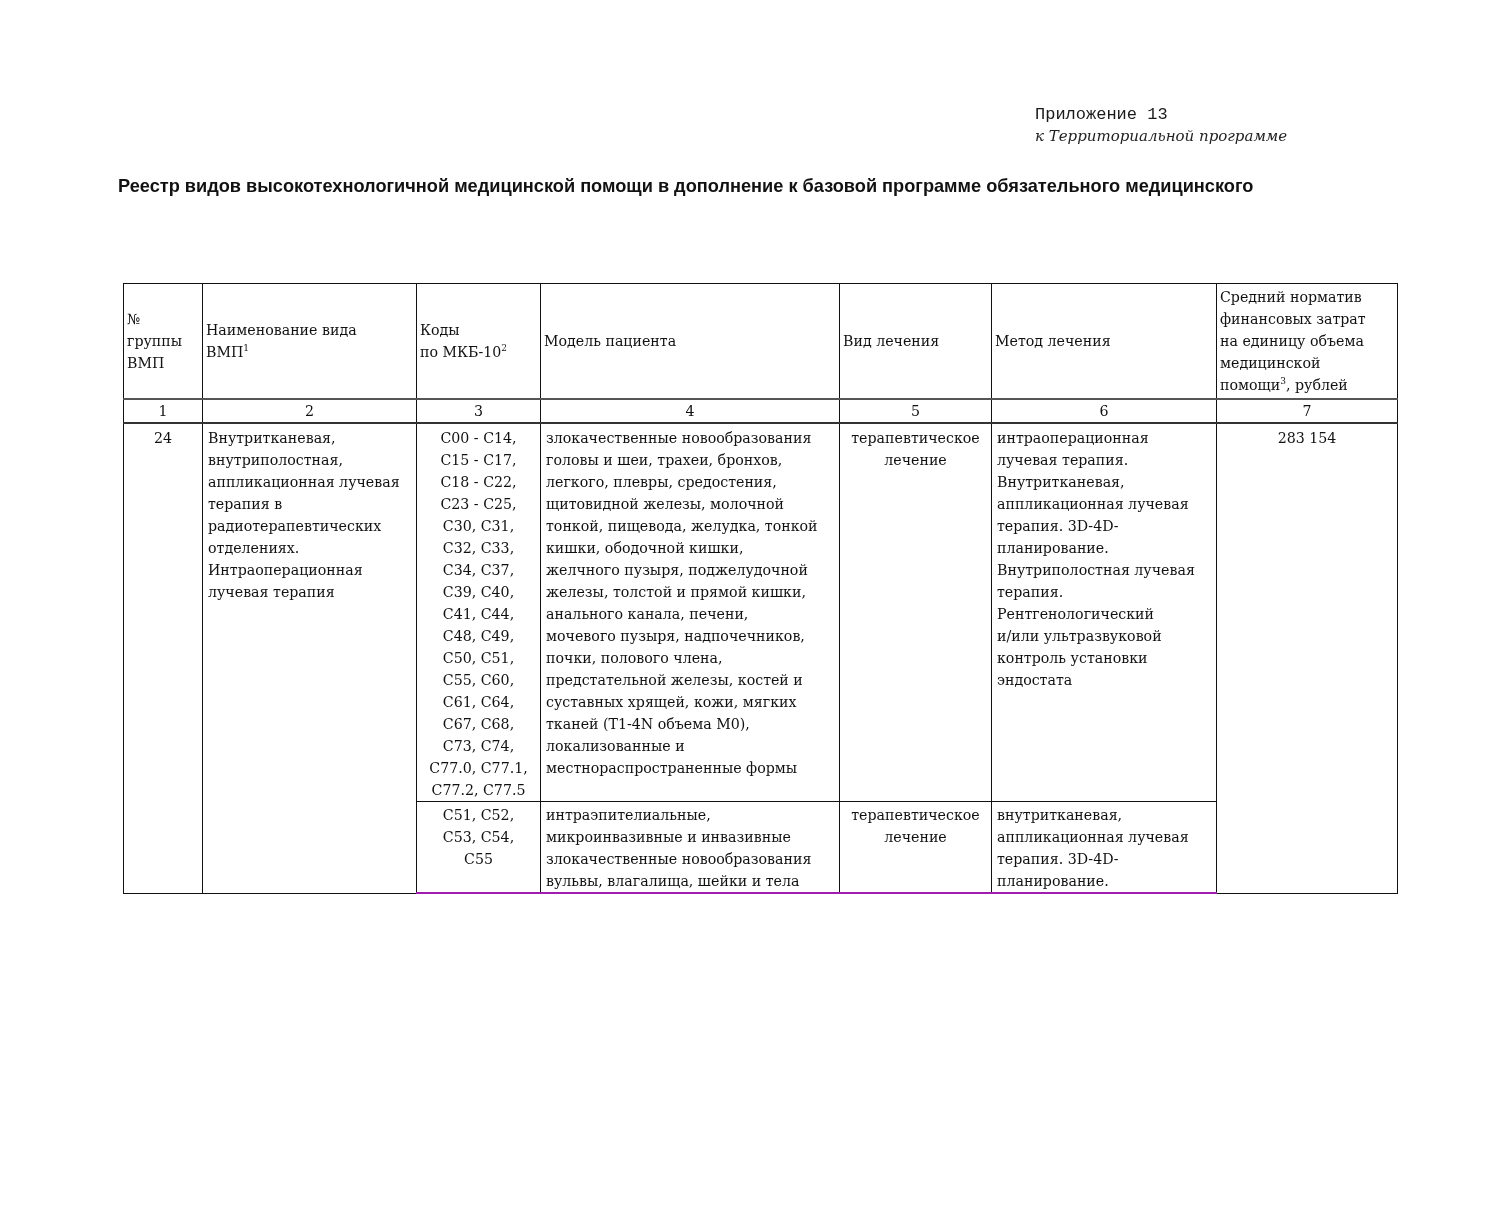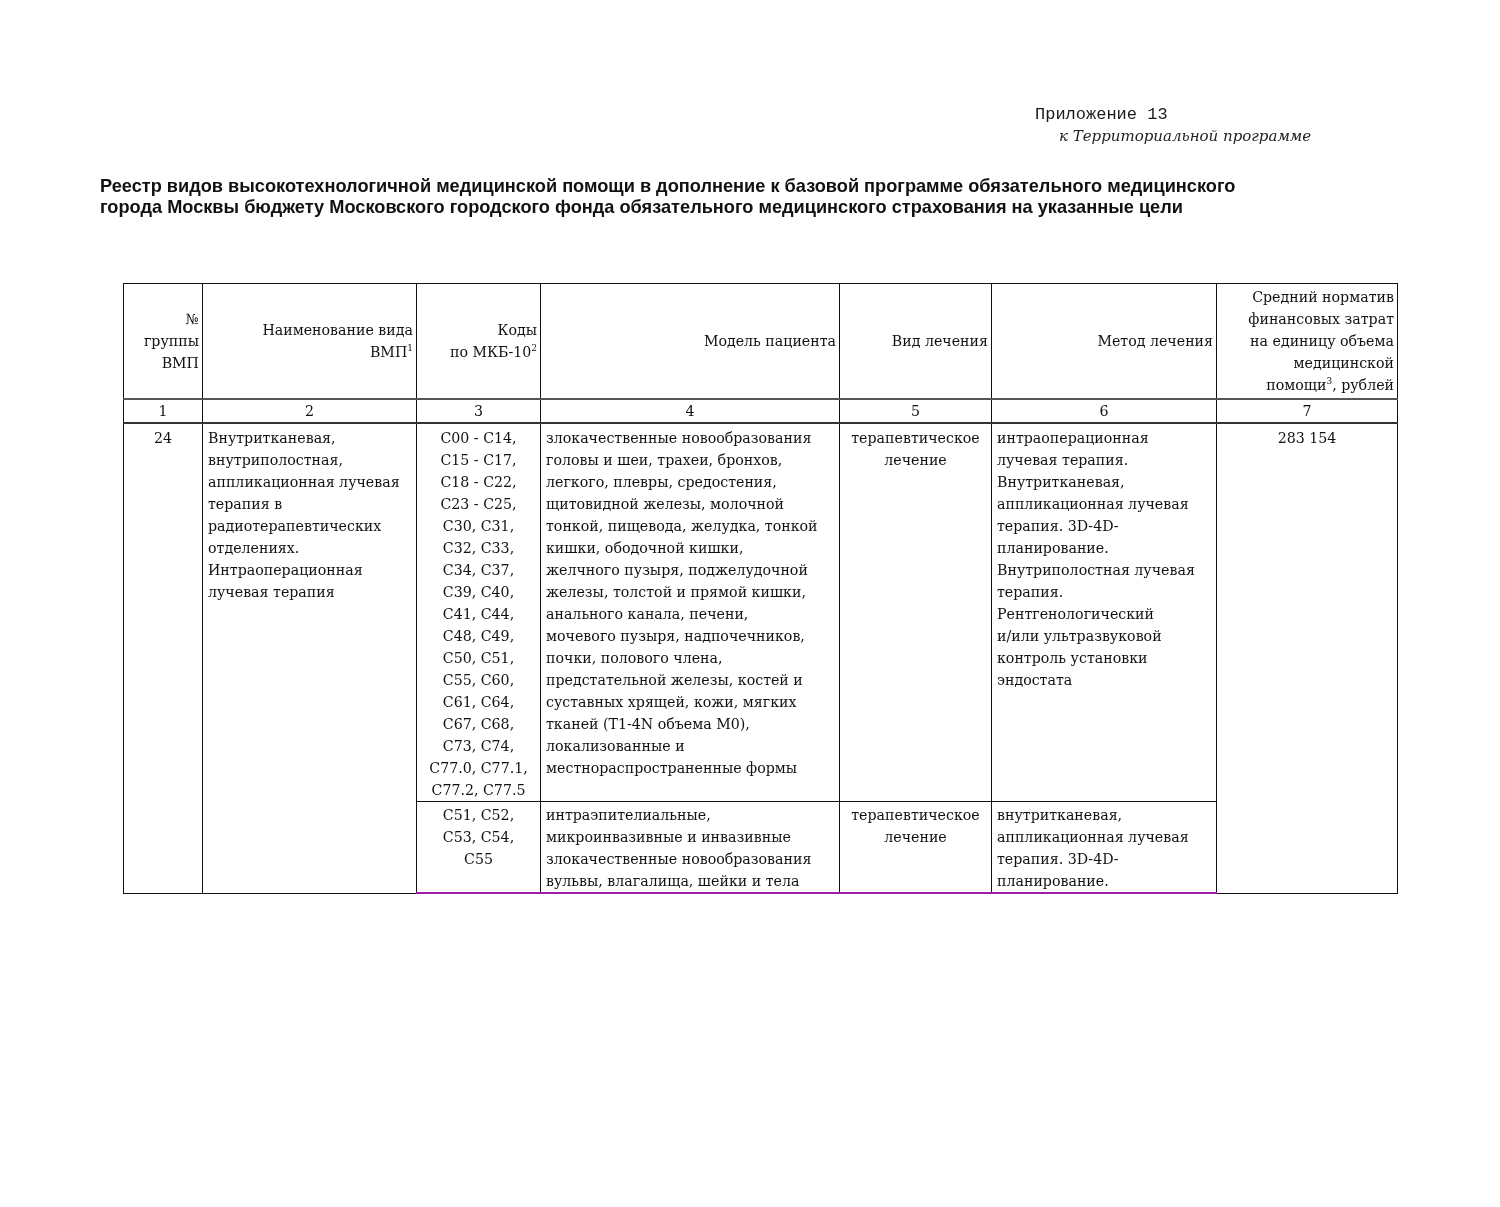--- a/index.html
+++ b/index.html
@@ -1,46 +1,45 @@
 <!DOCTYPE html>
 <html><head>
   <meta charset="utf-8">
   <style>
     html, body { margin: 0; padding: 0; background: #ffffff; }
     body { width: 1500px; height: 1207px; position: relative; overflow: hidden; color: #111; }
     .appendix { position: absolute; left: 1035px; top: 104px; }
     .appendix-title { font-family: Liberation Mono, monospace; font-size: 17px; color: #1a1a1a; line-height: 22px; }
-    .appendix-sub { font-family: "DejaVu Serif", serif; font-style: italic; font-size: 15px; color: #222; line-height: 20px; margin-left: 24px; }
-    .doc-title { position: absolute; left: 100px; top: 176px; width: 1300px;
+    .appendix-sub { font-family: "DejaVu Serif", serif; font-style: italic; font-size: 15px; color: #222; line-height: 20px; }
+    .doc-title { position: absolute; left: 118px; top: 176px; width: 1300px;
       font-family: "Liberation Sans", sans-serif; font-weight: bold; font-size: 18.2px; line-height: 21px; color: #111; }
     .doc-title div { white-space: nowrap; }
     table.reg { position: absolute; left: 123px; top: 283px; width: 1274px; border-collapse: collapse;
       font-family: "DejaVu Serif", serif; font-size: 14.2px; color: #111; table-layout: fixed; }
     table.reg td, table.reg th { border: 1.5px solid #111; vertical-align: top; padding: 0 5px; font-weight: normal; }
-    table.reg th { vertical-align: middle; text-align: right; line-height: 22px; height: 114px; padding: 0 3px; }
+    table.reg th { vertical-align: middle; text-align: left; line-height: 22px; height: 114px; padding: 0 3px; }
     table.reg tr.nums td { text-align: center; height: 22px; line-height: 22px; vertical-align: middle; border-top: 2.5px solid #555; border-bottom: 2.5px solid #333; }
     table.reg td { line-height: 22px; }
     .cell-lines div { white-space: nowrap; }
     .center { text-align: center; }
     sup { font-size: 9px; line-height: 0; }
     tr.body1 td { padding-top: 3px; height: 370px; margin-top: 23px; }
     tr.body2 td { padding-top: 2px; height: 88px; }
     table.reg tr:last-child td { border-bottom: 2px solid #a21caf; }
   </style>
 </head>
 <body>
 
 <div class="appendix">
   <div class="appendix-title">Приложение 13</div>
   <div class="appendix-sub">к Территориальной программе</div>
 </div>
 
 <div class="doc-title">
   <div>Реестр видов высокотехнологичной медицинской помощи в дополнение к базовой программе обязательного медицинского</div>
-  <div>города Москвы бюджету Московского городского фонда обязательного медицинского страхования на указанные цели</div>
 </div>
 
 <table class="reg">
   <colgroup>
     <col style="width:79px">
     <col style="width:214px">
     <col style="width:124px">
     <col style="width:299px">
     <col style="width:152px">
     <col style="width:225px">

